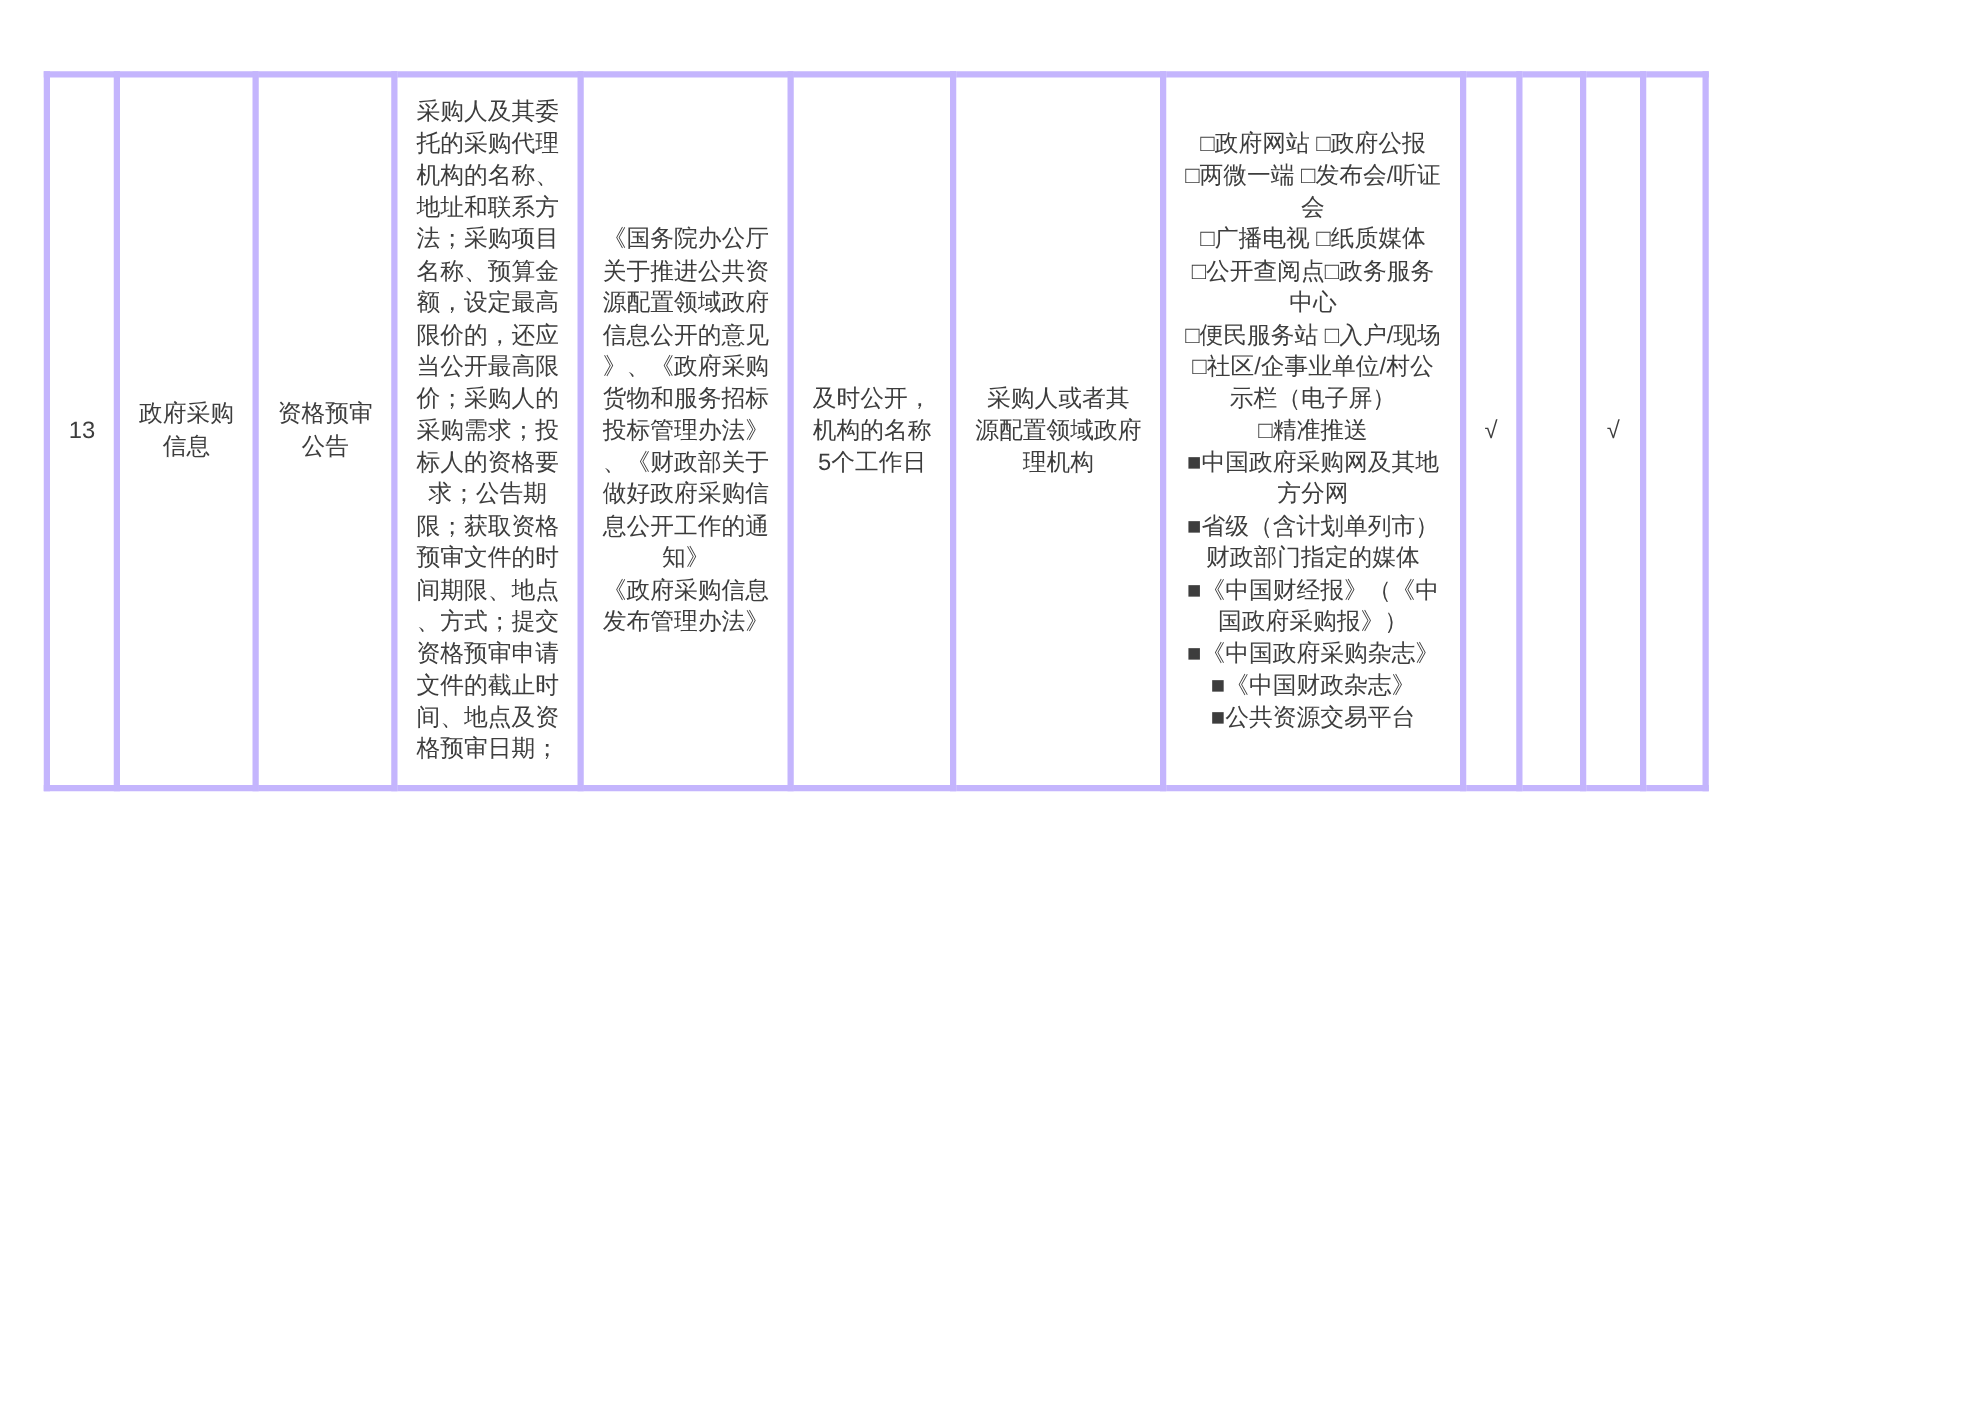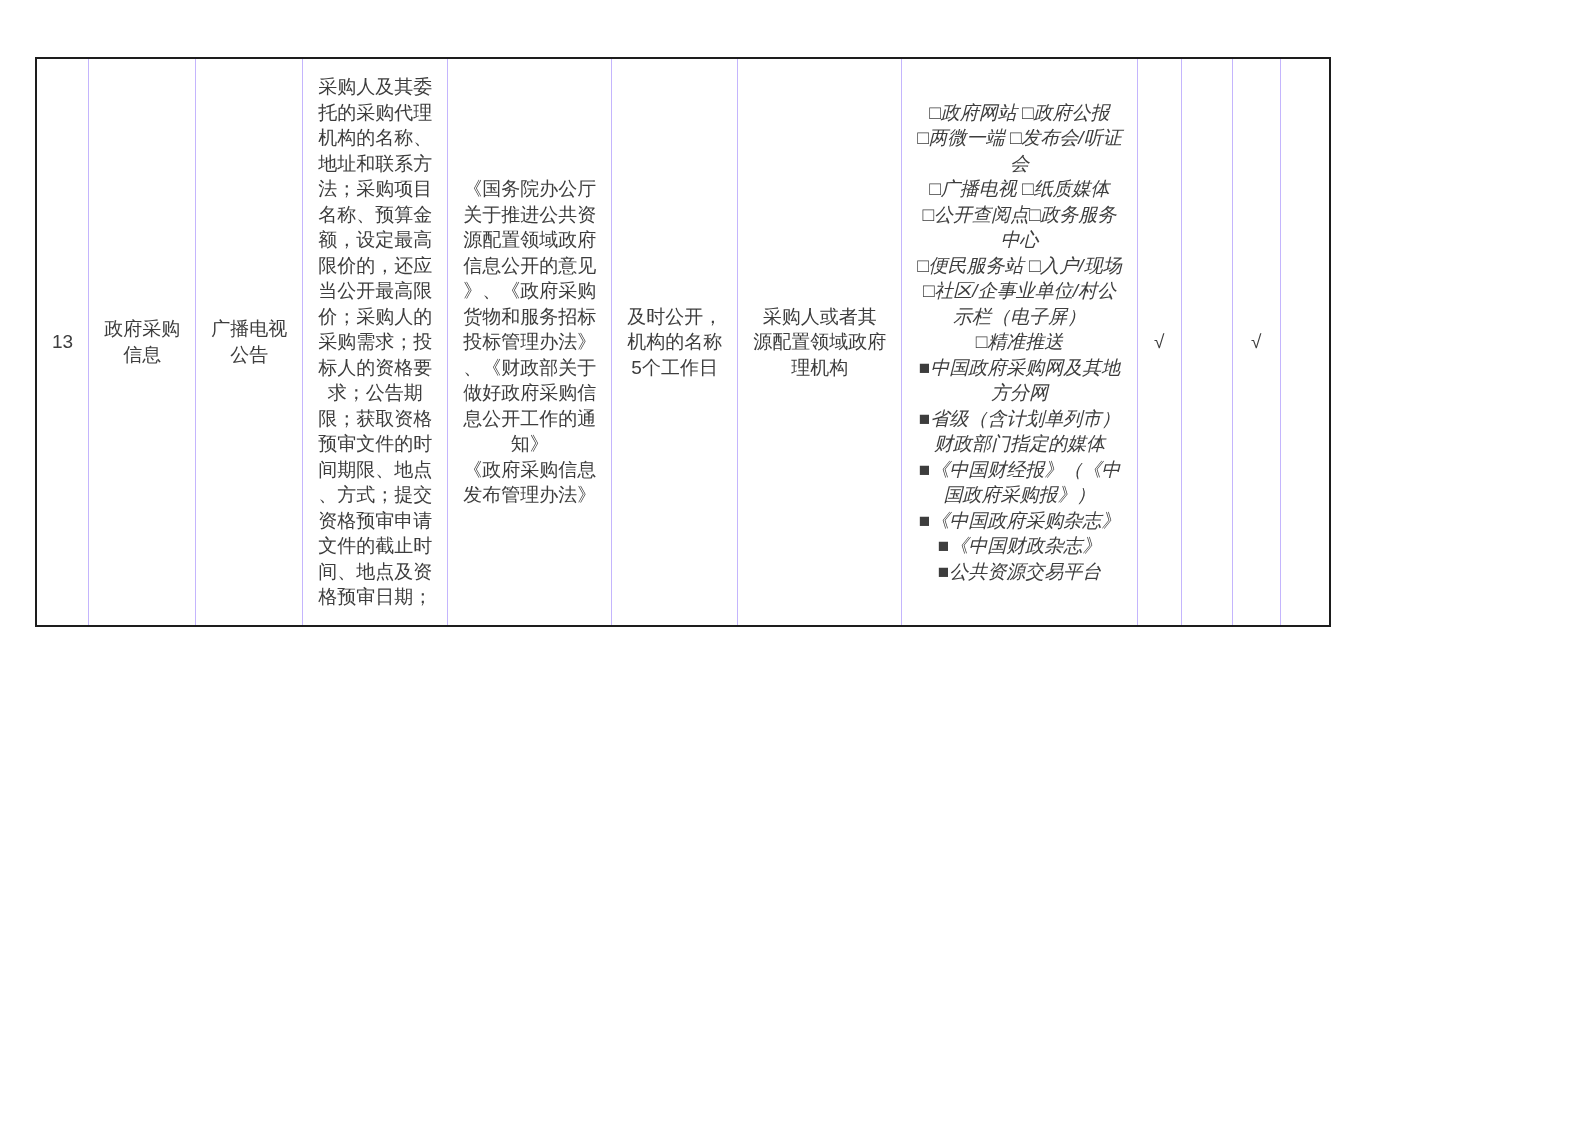--- a/index.html
+++ b/index.html
@@ -15,41 +15,40 @@
   table.grid {
     position: absolute;
     left: 35px;
     top: 57px;
     border-collapse: collapse;
     table-layout: fixed;
     border: 2px solid #1d1d1d;
   }
   table.grid tr { height: 535px; }
   table.grid td {
-    border: 1px solid #c4b5fd;
+    border: 5px solid #c4b5fd;
     vertical-align: middle;
     text-align: center;
     font-size: 19px;
     line-height: 25.5px;
     padding: 15px;
     overflow: hidden;
     white-space: pre;
     color: #3d3d3d;
   }
   td.cell-content {
     vertical-align: top;
     padding-top: 1px;
     line-height: 25.6px;
   }
   td.cell-channels {
     text-align: left;
     font-size: 18px;
     padding-left: 6px;
     line-height: 25.5px;
-    font-style: italic;
   }
   td.cell-mark { font-size: 19px; }
 </style>
 </head>
 <body>
 
 <div class="page">
   <table class="grid">
     <colgroup>
       <col style="width:37px">
@@ -63,21 +62,21 @@
       <col style="width:44px">
       <col style="width:51px">
       <col style="width:48px">
       <col style="width:50px">
     </colgroup>
     <tbody>
         <tr>
       <td class="cell-seq">13</td>
       <td class="cell-category">政府采购
 信息</td>
-      <td class="cell-item">广播电视
+      <td class="cell-item">资格预审
 公告</td>
       <td class="cell-content">采购人及其委
 托的采购代理
 机构的名称、
 地址和联系方
 法；采购项目
 名称、预算金
 额，设定最高
 限价的，还应
 当公开最高限

